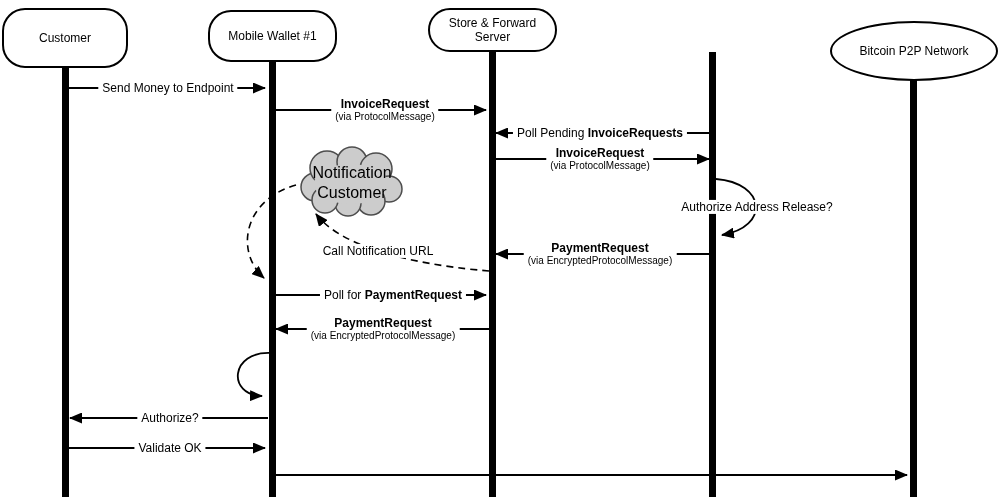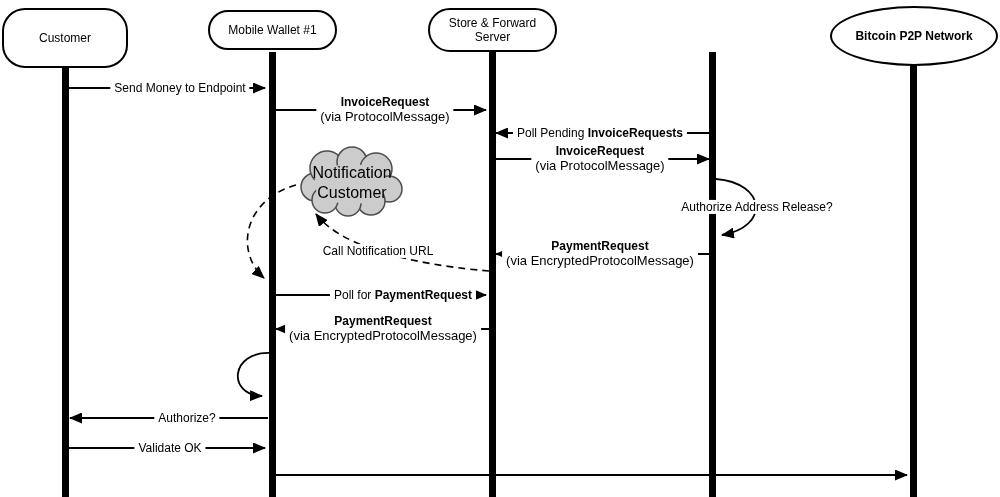--- a/index.html
+++ b/index.html
@@ -15,21 +15,21 @@
   }
   .stadium{border-radius:23px;}
   .ellipse{border-radius:50%;}
   .lifeline{position:absolute;width:7px;background:#000;z-index:1;}
   .msg-label{
     position:absolute;transform:translate(-50%,-50%);
     background:#fff;padding:0 4px;font-size:12px;line-height:1.18;
     white-space:nowrap;text-align:center;z-index:4;
   }
   .msg-label .msg-name{display:block;font-weight:bold;}
-  .msg-label .via{display:block;font-size:13px;}
+  .msg-label .via{display:block;font-size:10px;}
   .msg-label .bold{font-weight:bold;}
   .msg-label.small{font-size:11px;margin-top:36px;}
   .cloud-label{
     position:absolute;transform:translate(-50%,-50%);
     font-size:16px;line-height:1.25;text-align:center;white-space:nowrap;z-index:4;
   }
   .cloud-label span{display:block;}
 </style>
 </head>
 <body>
@@ -72,30 +72,30 @@
     </g>
   </svg>
 
   <div class="lifeline" style="left:62px;top:52px;height:445px;"></div>
   <div class="lifeline" style="left:269px;top:52px;height:445px;"></div>
   <div class="lifeline" style="left:489px;top:50px;height:447px;"></div>
   <div class="lifeline" style="left:709px;top:52px;height:445px;"></div>
   <div class="lifeline" style="left:910px;top:61px;height:436px;"></div>
 
   <div class="actor-head stadium" style="left:2px;top:8px;width:126px;height:60px;">Customer</div>
-  <div class="actor-head stadium" style="left:208px;top:10px;width:129px;height:40px;">Mobile Wallet #1</div>
+  <div class="actor-head stadium" style="left:208px;top:10px;width:129px;height:52px;">Mobile Wallet #1</div>
   <div class="actor-head stadium" style="left:428px;top:8px;width:129px;height:44px;">Store &amp; Forward Server</div>
-  <div class="actor-head ellipse" style="left:830px;top:6px;width:168px;height:60px;font-weight:bold;">Bitcoin P2P Network</div>
+  <div class="actor-head ellipse" style="left:830px;top:21px;width:168px;height:60px;">Bitcoin P2P Network</div>
 
   <div class="cloud-label" style="left:352px;top:183px;">
     <span>Notification</span>
     <span>Customer</span>
   </div>
 
-  <div class="msg-label" style="left:180px;top:88px;text-align:center;">Send Money to Endpoint</div>
+  <div class="msg-label" style="left:168px;top:88px;text-align:center;">Send Money to Endpoint</div>
 
   <div class="msg-label" style="left:385px;top:110px;">
     <span class="msg-name">InvoiceRequest</span>
     <span class="via">(via ProtocolMessage)</span>
   </div>
 
   <div class="msg-label" style="left:600px;top:133px;">
     <span>Poll Pending </span><span class="bold">InvoiceRequests</span>
   </div>
 
@@ -106,29 +106,29 @@
 
   <div class="msg-label" style="left:757px;top:207px;text-align:center;">Authorize Address Release?</div>
 
   <div class="msg-label" style="left:600px;top:254px;">
     <span class="msg-name">PaymentRequest</span>
     <span class="via">(via EncryptedProtocolMessage)</span>
   </div>
 
   <div class="msg-label" style="left:378px;top:251px;">Call Notification URL</div>
 
-  <div class="msg-label" style="left:403px;top:295px;">
+  <div class="msg-label" style="left:393px;top:295px;">
     <span>Poll for </span><span class="bold">PaymentRequest</span>
   </div>
 
   <div class="msg-label" style="left:383px;top:329px;">
     <span class="msg-name">PaymentRequest</span>
     <span class="via">(via EncryptedProtocolMessage)</span>
   </div>
 
 
-  <div class="msg-label" style="left:170px;top:418px;margin-left:17px;">Authorize?</div>
+  <div class="msg-label" style="left:170px;top:418px;">Authorize?</div>
 
   <div class="msg-label" style="left:170px;top:448px;">Validate OK</div>
 
   <div class="msg-label small" style="left:593px;top:475px;">transaction</div>
 
 </div>
 
 </body></html>

